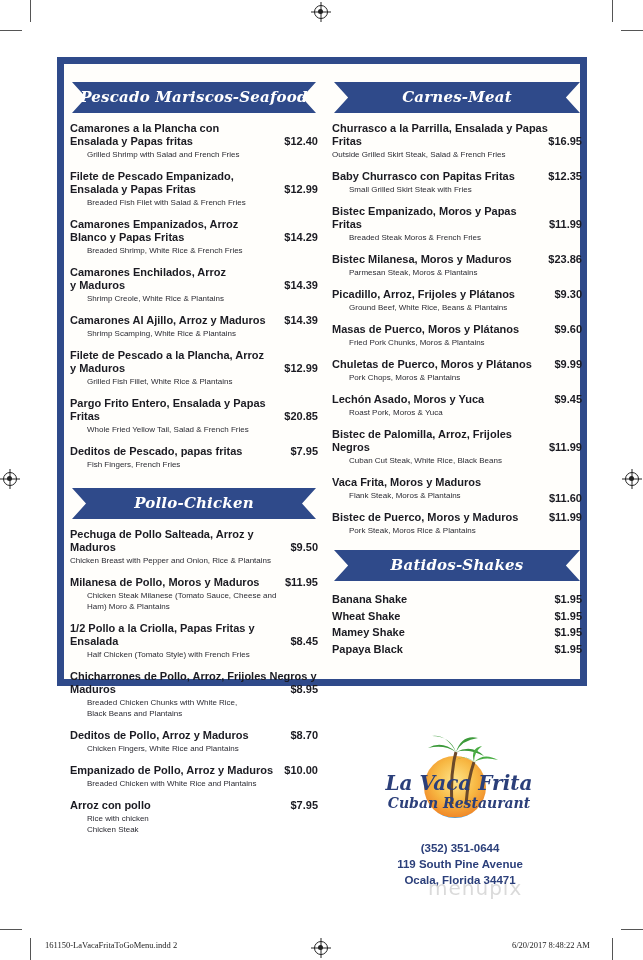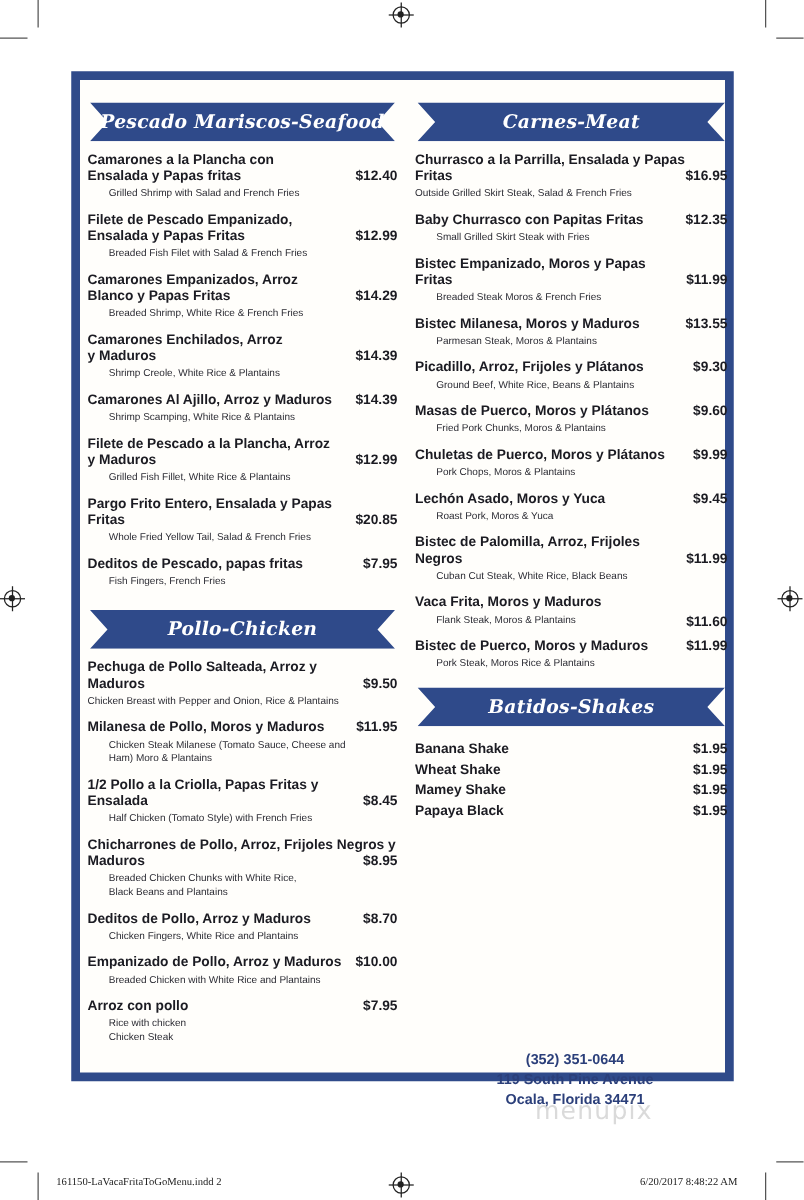--- a/index.html
+++ b/index.html
@@ -9,21 +9,21 @@
   
   .crop { position: absolute; background: #555; }
   .reg { position: absolute; width: 14px; height: 14px; border: 1.5px solid #222; border-radius: 50%; }
   .reg::before { content: ""; position: absolute; left: 50%; top: -4px; bottom: -4px; width: 1px; background: #222; transform: translateX(-50%); }
   .reg::after { content: ""; position: absolute; top: 50%; left: -4px; right: -4px; height: 1px; background: #222; transform: translateY(-50%); }
   .reg i { position: absolute; left: 3px; top: 3px; width: 5px; height: 5px; background: #222; border-radius: 50%; }
 
   .slug { position: absolute; top: 940px; font-family: "Liberation Serif", serif; font-size: 8.5px; color: #222; }
 
   
-  .frame { position: absolute; left: 57px; top: 57px; width: 530px; height: 808px; border: 7px solid #2f4a8a; background: #fffefb; }
+  .frame { position: absolute; left: 57px; top: 57px; width: 530px; height: 629px; border: 7px solid #2f4a8a; background: #fffefb; }
 
   .col { position: absolute; top: 18px; }
   .col.left { left: 6px; width: 248px; }
   .col.right { left: 268px; width: 250px; }
 
   
   .banner { position: relative; height: 31px; margin: 0 2px 9px 2px; }
   .banner svg { position: absolute; left: 0; top: 0; width: 100%; height: 100%; }
   .banner span { position: relative; display: block; text-align: center; line-height: 31px; color: #fff;
     font-family: "DejaVu Serif", serif; font-style: italic; font-weight: bold; font-size: 15px; letter-spacing: 0.2px; }
@@ -187,21 +187,21 @@
       <span class="price" style="top:0;text-align:center;">$12.35</span>
       <span class="name">Baby Churrasco con Papitas Fritas</span>
       <span class="desc">Small Grilled Skirt Steak with Fries</span>
     </div>
     <div class="item">
       <span class="price" style="top:13px;">$11.99</span>
       <span class="name">Bistec Empanizado, Moros y Papas Fritas</span>
       <span class="desc">Breaded Steak Moros &amp; French Fries</span>
     </div>
     <div class="item">
-      <span class="price" style="top:0;">$13.55</span>
+      <span class="price" style="top:0;">$23.86</span>
       <span class="name">Bistec Milanesa, Moros y Maduros</span>
       <span class="desc">Parmesan Steak, Moros &amp; Plantains</span>
     </div>
     <div class="item">
       <span class="price" style="top:0;">$9.30</span>
       <span class="name">Picadillo, Arroz, Frijoles y Plátanos</span>
       <span class="desc">Ground Beef, White Rice, Beans &amp; Plantains</span>
     </div>
     <div class="item">
       <span class="price" style="top:0;">$9.60</span>
@@ -252,20 +252,31 @@
     <div class="shake">
       <span>Mamey Shake</span>
       <span class="price">$1.95</span>
     </div>
     <div class="shake">
       <span>Papaya Black</span>
       <span class="price">$1.95</span>
     </div>
   </div>
 
+  <div class="logo">
+    <div class="sun"></div>
+    <svg class="palms" viewBox="0 0 80 70">
+      <path d="M30 70 Q28 40 34 18" stroke="#6b4a2a" stroke-width="3" fill="none"></path>
+      <path d="M44 70 Q46 45 52 28" stroke="#6b4a2a" stroke-width="3" fill="none"></path>
+      <path d="M34 18 Q20 6 6 14 Q22 10 34 18 Q24 0 10 2 Q28 2 34 18 Q40 0 56 4 Q40 6 34 18 Q50 10 62 22 Q46 14 34 18" fill="#3c9a3a"></path>
+      <path d="M52 28 Q42 20 34 26 Q44 20 52 28 Q48 14 60 12 Q52 18 52 28 Q62 18 76 26 Q62 22 52 28" fill="#4aae44"></path>
+    </svg>
+    <div class="brand">La Vaca Frita</div>
+    <div class="sub">Cuban Restaurant</div>
+  </div>
 
   <div class="contact">
     <div>(352) 351-0644</div>
     <div>119 South Pine Avenue</div>
     <div>Ocala, Florida 34471</div>
   </div>
 
   <div class="watermark">menupix</div>
 </div>
 

